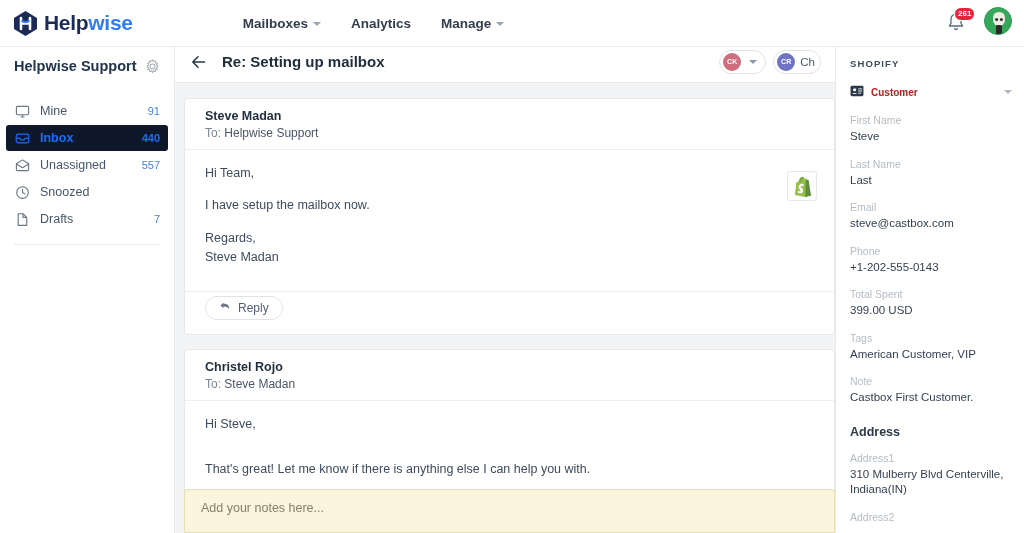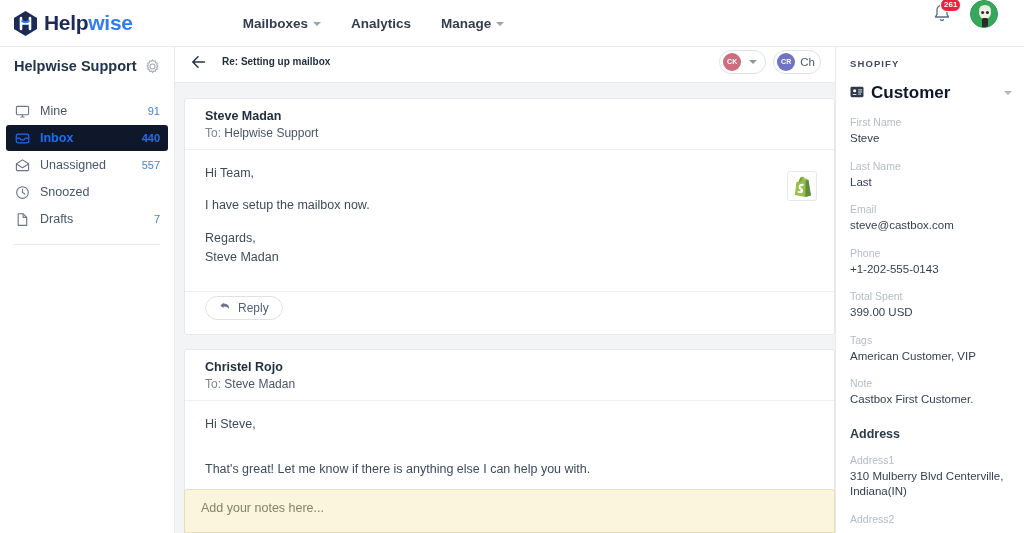--- a/index.html
+++ b/index.html
@@ -37,22 +37,22 @@
   .caret {
     width: 0; height: 0;
     border-left: 4px solid transparent;
     border-right: 4px solid transparent;
     border-top: 4px solid #9aa4b2;
     display: inline-block;
     margin-top: 2px;
   }
 
   .top-right {
-    position: absolute; right: 26px; top: 0; height: 41px;
-    display: flex; gap: 16px;
+    position: absolute; right: 12px; top: 0; height: 41px;
+    display: flex; align-items: center; gap: 16px;
   }
   .bell-wrap { position: relative; width: 22px; height: 24px; cursor: pointer; }
   .badge {
     position: absolute; top: -2px; left: 8px;
     min-width: 17px; height: 14px; padding: 0 3px;
     background: #e8233b; color: #fff;
     border-radius: 9px; font-size: 8px; font-weight: 700;
     display: flex; align-items: center; justify-content: center;
     border: 1.5px solid #fff;
     line-height: 1;
@@ -106,21 +106,21 @@
     position: absolute; left: 175px; top: 41px;
     width: 660px; height: 492px;
     background: #f3f4f6;
   }
   .conv-head {
     height: 42px; background: #fff;
     border-bottom: 1px solid #e8eaed;
     display: flex; align-items: center; padding: 0 14px;
   }
   .back-arrow { width: 20px; height: 20px; cursor: pointer; flex: 0 0 20px; }
-  .conv-title { font-size: 10px; font-weight: 700; color: #1f2d3d; margin-left: 13px; }
+  .conv-title { font-size: 15px; font-weight: 700; color: #1f2d3d; margin-left: 13px; }
   .conv-chips { margin-left: auto; display: flex; align-items: center; gap: 7px; }
   .chip {
     display: flex; align-items: center; gap: 5px;
     height: 24px; padding: 0 5px 0 3px;
     border: 1px solid #dfe3e8; border-radius: 13px;
     background: #fff; cursor: pointer;
     font-size: 11.5px; color: #4b5a6b; white-space: nowrap;
   }
   .chip-av {
     width: 18px; height: 18px; border-radius: 50%;
@@ -191,21 +191,21 @@
   }
   .rp-title {
     font-size: 9.5px; font-weight: 700; letter-spacing: 1.1px;
     color: #3d4b5c; padding: 17px 0 0 14px;
   }
   .rp-card { margin: 14px 6px 0 10px; }
   .rp-sec-head {
     display: flex; align-items: center; gap: 7px;
     padding: 0 6px 0 4px;
   }
-  .rp-sec-title { font-size: 17px; font-weight: 600; color: #0f172a; }
+  .rp-sec-title { font-size: 10px; font-weight: 600; color: #b91c1c; }
   .rp-chevron {
     margin-left: auto; width: 0; height: 0;
     border-left: 4px solid transparent; border-right: 4px solid transparent;
     border-top: 4px solid #b0b8c2; cursor: pointer;
   }
   .rp-field { padding: 0 6px 0 4px; margin-top: 13px; }
   .rp-label { font-size: 10.5px; color: #b5bcc5; margin-bottom: 3px; }
   .rp-value { font-size: 11.5px; color: #333f4f; line-height: 1.35; }
   .rp-heading {
     font-size: 12.5px; font-weight: 700; color: #2b3a4b;

